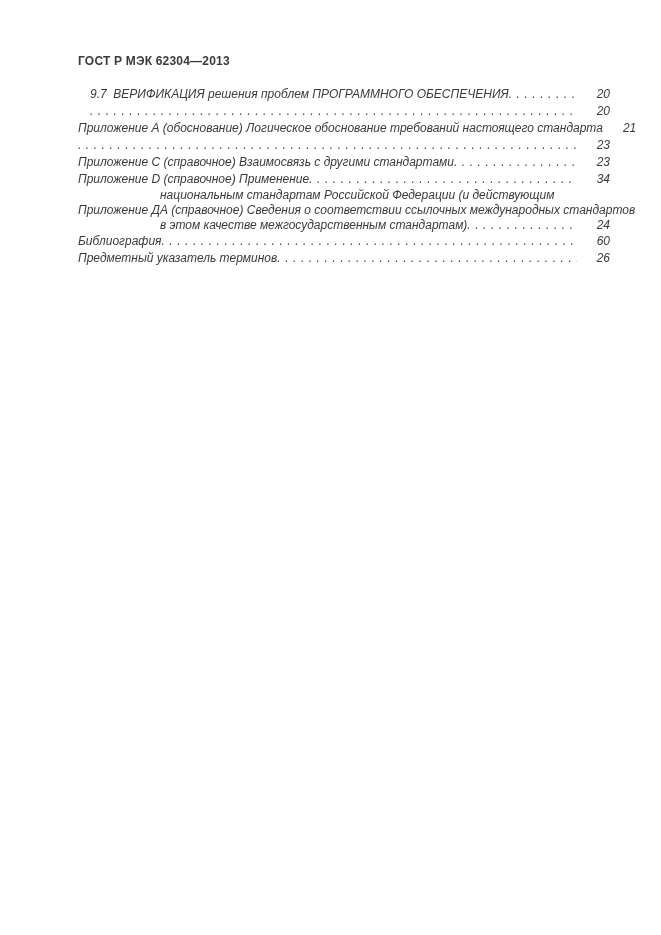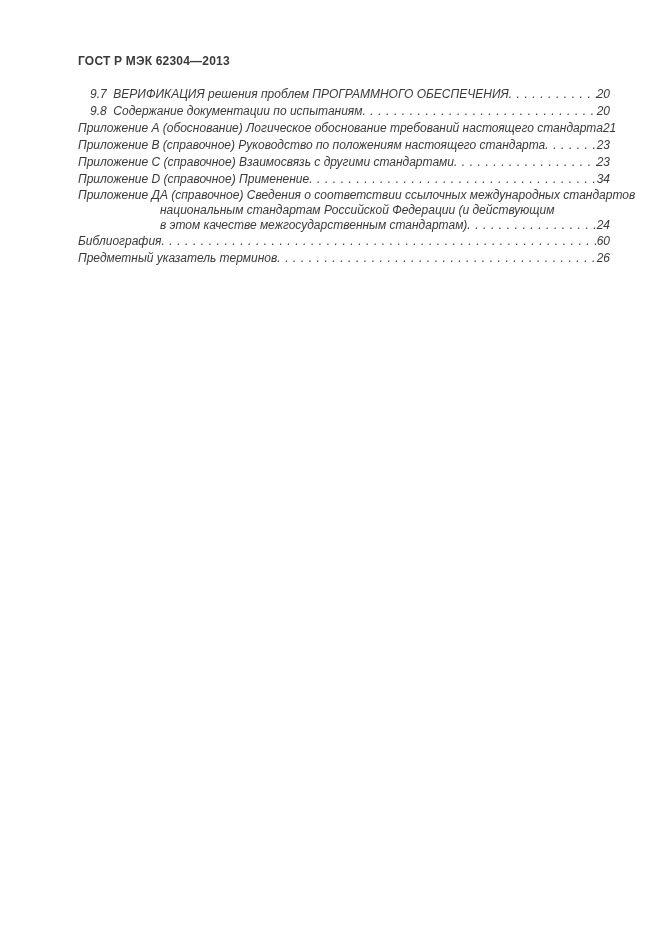--- a/index.html
+++ b/index.html
@@ -51,20 +51,21 @@
     height: 17px;
   }
   .leader::after {
     content: " . . . . . . . . . . . . . . . . . . . . . . . . . . . . . . . . . . . . . . . . . . . . . . . . . . . . . . . . . . . . . . . . . . . . . . . . . . . . . . . . . . . . . . . . . . . . . . . . . . . . . . . . . . . .";
     white-space: nowrap;
     letter-spacing: 0.6px;
   }
   .toc-page {
     flex: 0 0 auto;
     white-space: nowrap;
+    margin-left: 20px;
   }
   .toc-multi .toc-line {
     line-height: 15px;
     white-space: pre;
   }
   .toc-multi .cont {
     padding-left: 82px;
   }
   .toc-multi .toc-row {
     line-height: 15px;
@@ -89,52 +90,50 @@
 
   <div class="toc">
 
     <div class="toc-row sub">
       <span class="toc-label">9.7  ВЕРИФИКАЦИЯ решения проблем ПРОГРАММНОГО ОБЕСПЕЧЕНИЯ</span>
       <span class="leader"></span>
       <span class="toc-page">20</span>
     </div>
 
     <div class="toc-row sub">
-      <span class="toc-label">9.8  Содержание документации по испытаниям</span>
       <span class="leader"></span>
       <span class="toc-page">20</span>
     </div>
 
     <div class="toc-row">
       <span class="toc-label">Приложение А (обоснование) Логическое обоснование требований настоящего стандарта</span>
       <span class="leader"></span>
       <span class="toc-page">21</span>
     </div>
 
     <div class="toc-row">
-      <span class="toc-label">Приложение В (справочное) Руководство по положениям настоящего стандарта</span>
       <span class="leader"></span>
       <span class="toc-page">23</span>
     </div>
 
     <div class="toc-row">
       <span class="toc-label">Приложение С (справочное) Взаимосвязь с другими стандартами</span>
       <span class="leader"></span>
       <span class="toc-page">23</span>
     </div>
 
     <div class="toc-row">
       <span class="toc-label">Приложение D (справочное) Применение</span>
       <span class="leader"></span>
       <span class="toc-page">34</span>
     </div>
 
     <div class="toc-multi">
+      <div class="toc-line cont">национальным стандартам Российской Федерации (и действующим</div>
       <div class="toc-line">Приложение ДА (справочное) Сведения о соответствии ссылочных международных стандартов</div>
-      <div class="toc-line cont">национальным стандартам Российской Федерации (и действующим</div>
       <div class="toc-row cont">
         <span class="toc-label">в этом качестве межгосударственным стандартам)</span>
         <span class="leader"></span>
         <span class="toc-page">24</span>
       </div>
     </div>
 
     <div class="toc-row">
       <span class="toc-label">Библиография</span>
       <span class="leader"></span>

